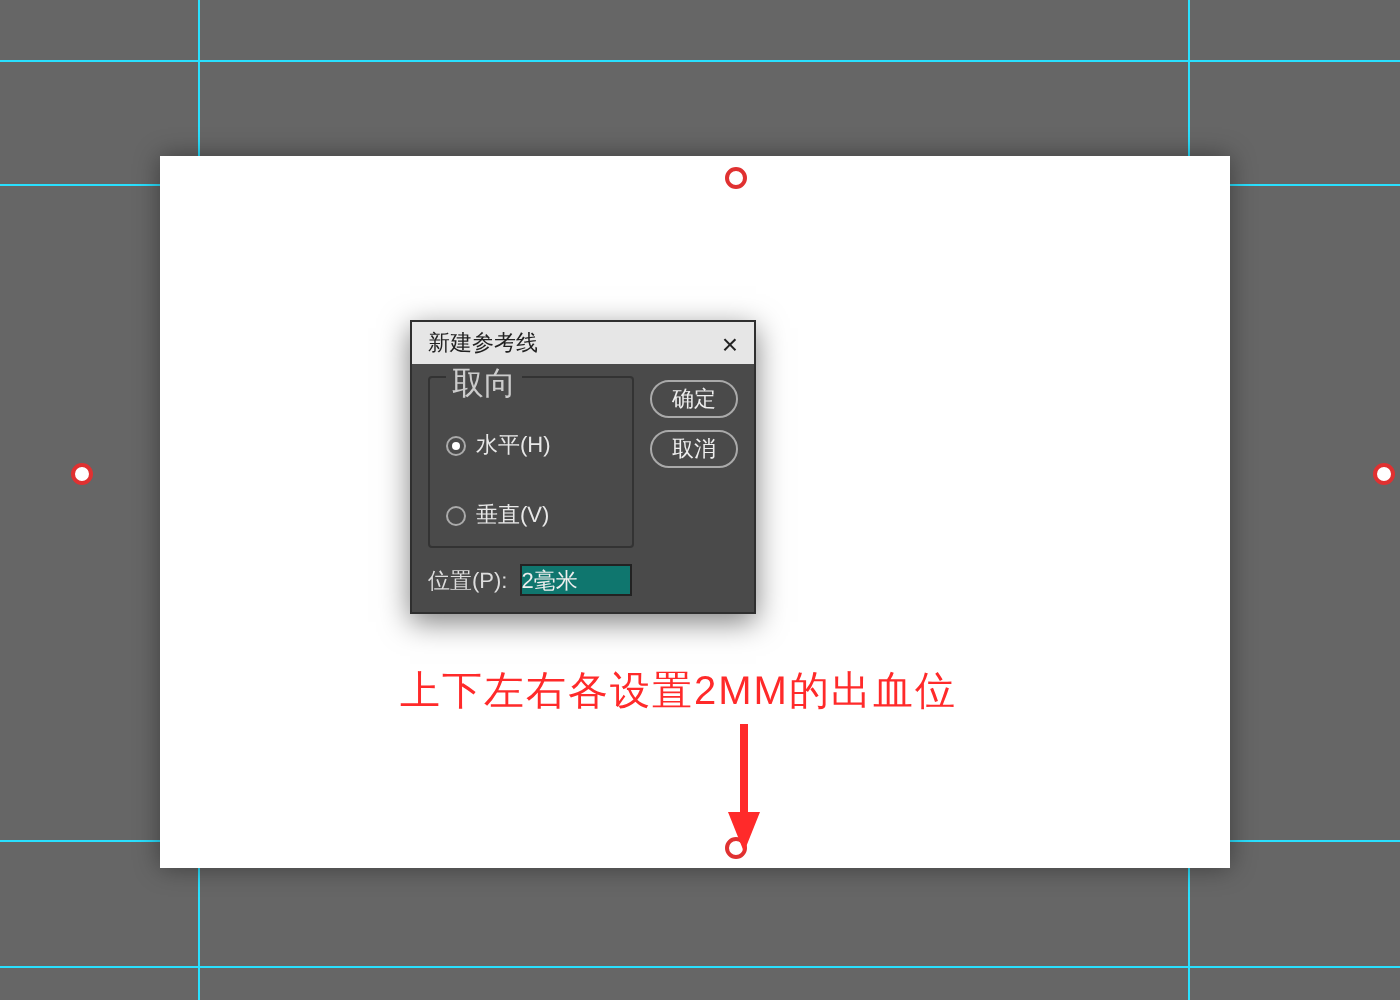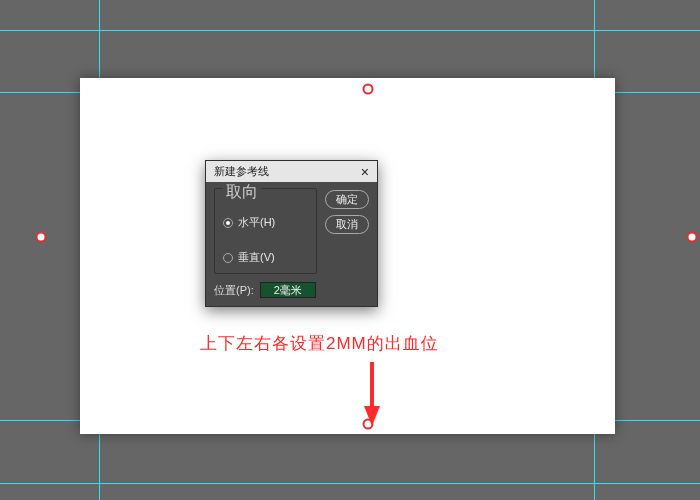--- a/index.html
+++ b/index.html
@@ -136,34 +136,34 @@
   }
   .pos-row {
     display: flex;
     align-items: flex-end;
     gap: 6px;
     padding: 0 8px 8px 8px;
     font-size: 11px;
     color: #ddd;
   }
   .pos-input {
-    background: #14532d;
+    background: #0f766e;
     border: 1px solid #222;
     color: #eee;
     width: 56px;
-    padding: 1px 13px;
+    padding: 1px 0;
     font-size: 11px;
   }
   
   .anno-text {
     position: absolute;
     left: 200px;
     top: 332px;
     color: #ff2a2a;
-    font-size: 17px;
+    font-size: 20px;
     font-weight: 500;
     letter-spacing: 1px;
   }
   .arrow {
     position: absolute;
     left: 362px;
     top: 360px;
   }
 </style>
 </head>

